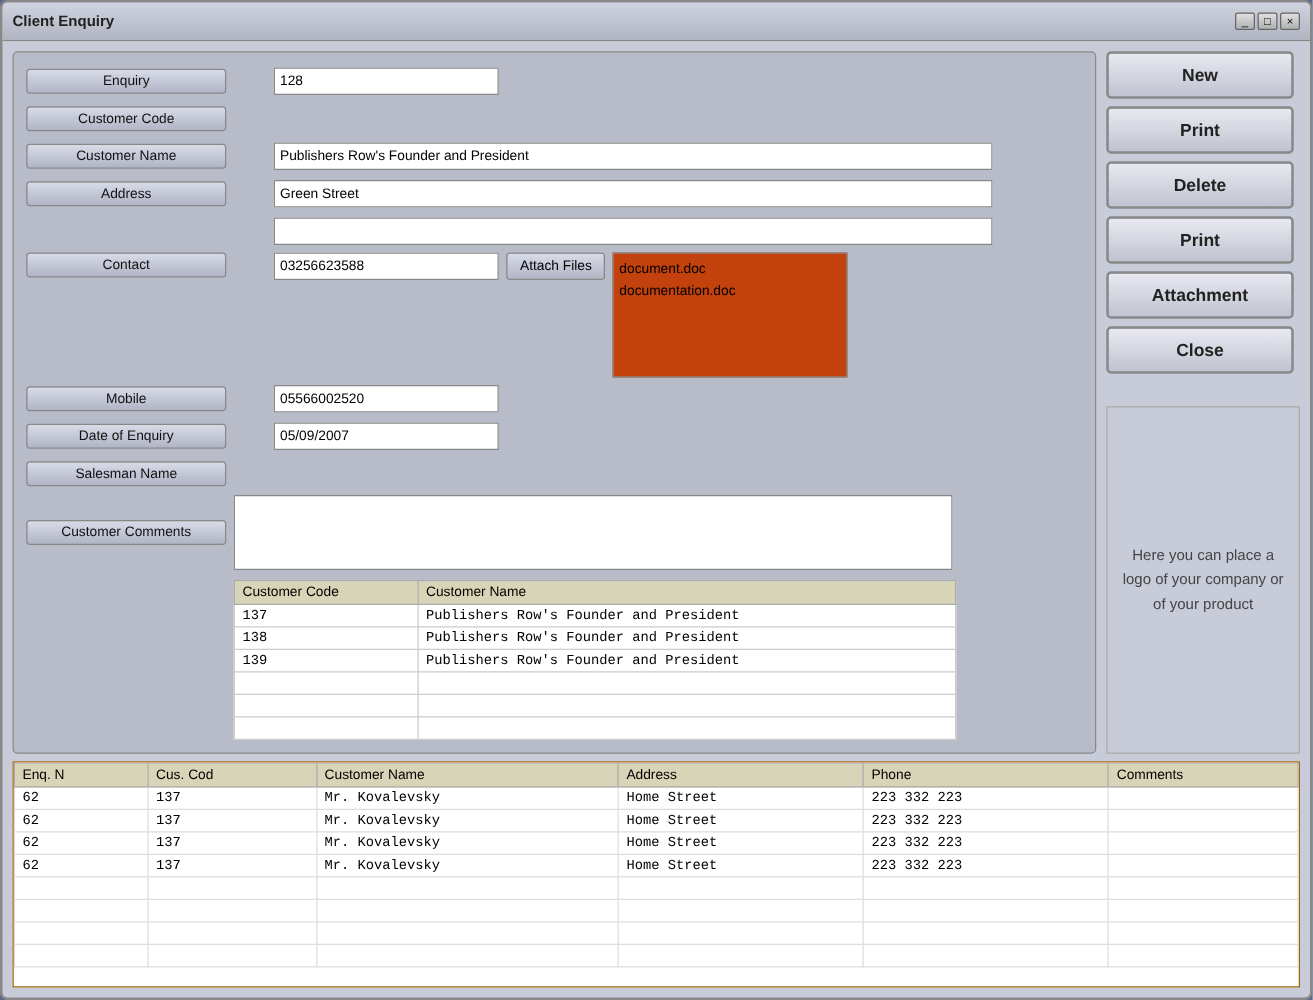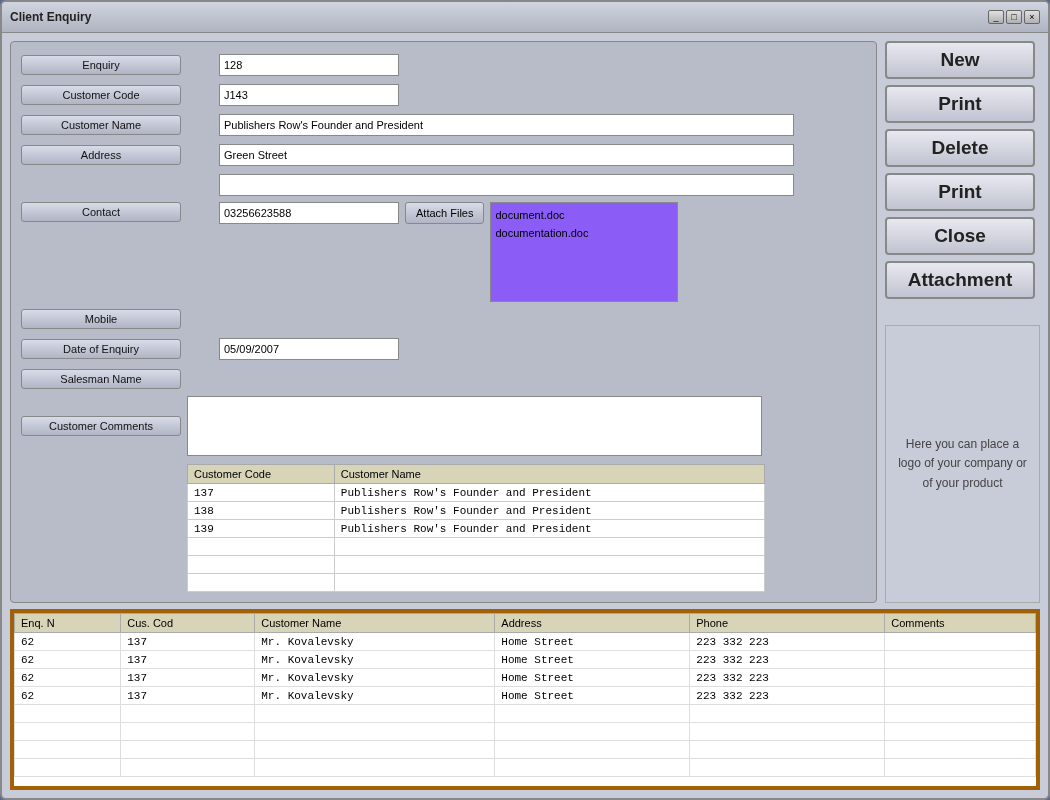--- a/index.html
+++ b/index.html
@@ -114,21 +114,21 @@
       border-radius: 3px;
       padding: 2px 10px;
       font-size: 11px;
       cursor: pointer;
       white-space: nowrap;
     }
     .files-box {
       width: 188px;
       height: 100px;
       border: 1px solid #888;
-      background: #8b5cf6;
+      background: #c2410c;
       padding: 4px;
       font-size: 11px;
       line-height: 1.6;
       overflow-y: auto;
     }
     .comments-textarea {
       width: 575px;
       height: 60px;
       border: 1px solid #888;
       background: white;
@@ -165,21 +165,21 @@
       display: flex;
       flex-direction: column;
       gap: 6px;
     }
     .action-btn {
       width: 150px;
       height: 38px;
       background: linear-gradient(to bottom, #e8e8f0, #c0c4d0);
       border: 2px solid #888;
       border-radius: 4px;
-      font-size: 19px;
+      font-size: 14px;
       font-weight: bold;
       color: #222;
       cursor: pointer;
       display: flex;
       align-items: center;
       justify-content: center;
     }
     .logo-area {
       flex: 1;
       background: #c8ccd8;
@@ -189,21 +189,21 @@
       justify-content: center;
       text-align: center;
       font-size: 12px;
       color: #444;
       line-height: 1.6;
       padding: 8px;
       margin-top: 20px;
     }
     .bottom-section {
       flex: 1;
-      border: 4px solid #a16207;
+      border: 1px solid #a16207;
       background: white;
       overflow: hidden;
     }
     .bottom-table {
       width: 100%;
       border-collapse: collapse;
     }
     .bottom-table th {
       background: #d8d4b8;
       border: 1px solid #aaa;
@@ -238,21 +238,20 @@
 
       <div class="form-panel">
 
         <div class="field-row">
           <div class="field-label">Enquiry</div>
           <input class="field-input field-input-short" type="text" value="128" style="">
         </div>
 
         <div class="field-row">
           <div class="field-label">Customer Code</div>
-          <input class="field-input field-input-short" type="text" value="J143" style="">
         </div>
 
         <div class="field-row">
           <div class="field-label">Customer Name</div>
           <input class="field-input field-input-long" type="text" value="Publishers Row's Founder and President" style="">
         </div>
 
         <div class="field-row">
           <div class="field-label">Address</div>
           <input class="field-input field-input-long" type="text" value="Green Street" style="">
@@ -268,20 +267,21 @@
           <input class="field-input field-input-short" type="text" value="03256623588" style="">
           <button class="attach-btn">Attach Files</button>
           <div class="files-box">
             <div>document.doc</div>
             <div>documentation.doc</div>
           </div>
         </div>
 
         <div class="field-row">
           <div class="field-label">Mobile</div>
+          <input class="field-input field-input-short" type="text" value="05566002520" style="">
         </div>
 
         <div class="field-row">
           <div class="field-label">Date of Enquiry</div>
           <input class="field-input field-input-short" type="text" value="05/09/2007" style="">
         </div>
 
         <div class="field-row">
           <div class="field-label">Salesman Name</div>
         </div>
@@ -328,22 +328,22 @@
           </table>
         </div>
 
       </div>
 
       <div class="side-panel">
         <button class="action-btn">New</button>
         <button class="action-btn">Print</button>
         <button class="action-btn">Delete</button>
         <button class="action-btn">Print</button>
+        <button class="action-btn">Attachment</button>
         <button class="action-btn">Close</button>
-        <button class="action-btn">Attachment</button>
         <div class="logo-area" id="logo-area">Here you
 can place
 a logo
 of your company
 or of your product</div>
       </div>
     </div>
 
     <div class="bottom-section">
       <table class="bottom-table">

